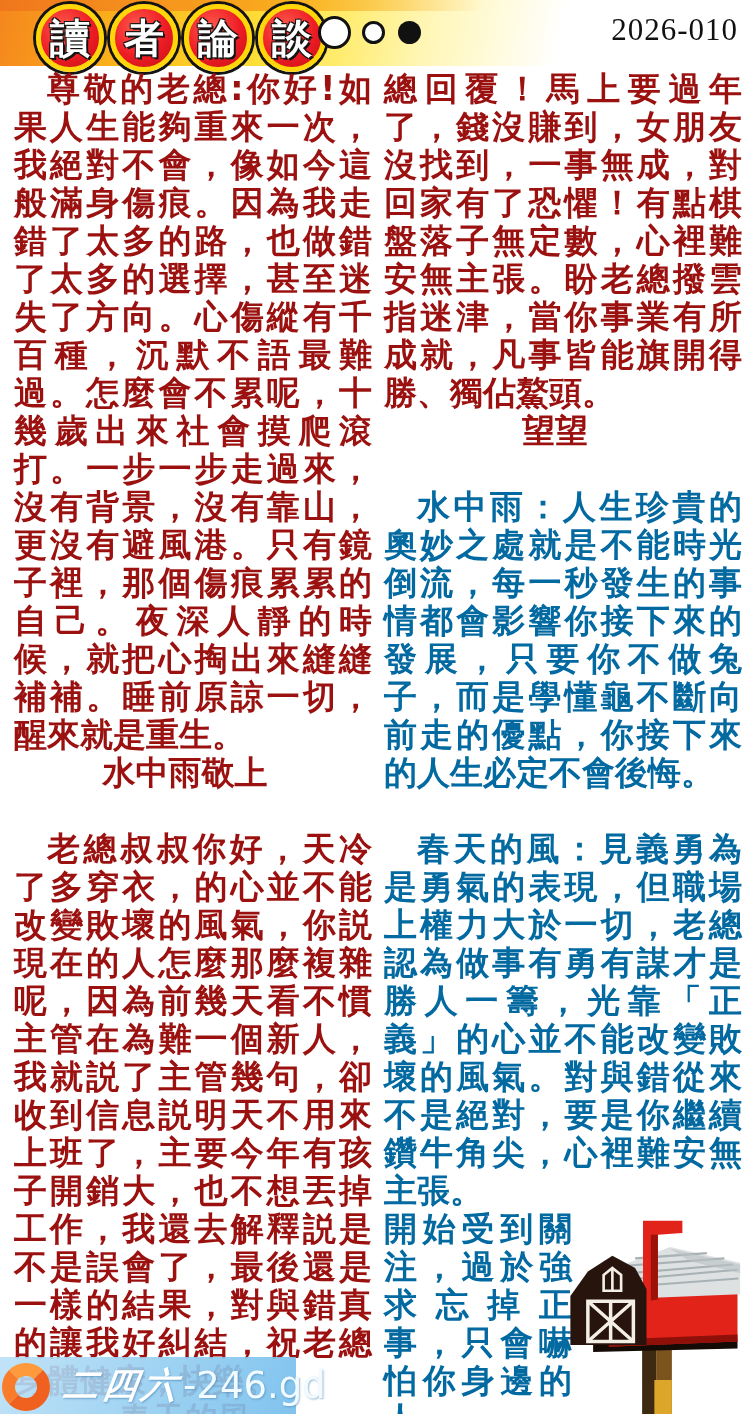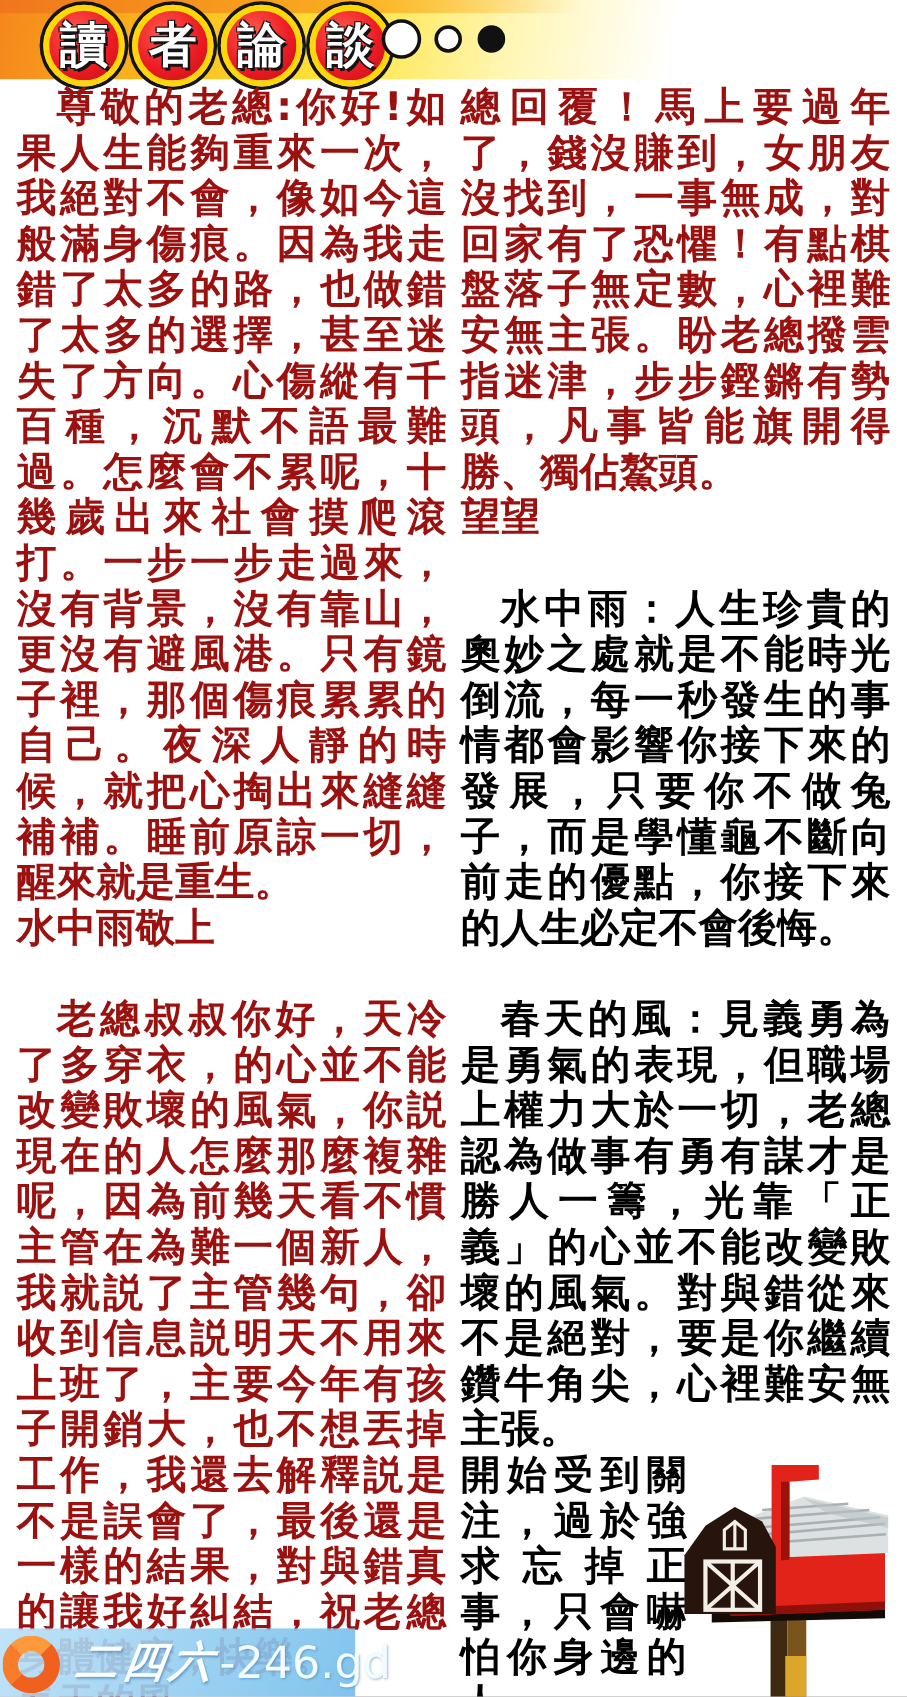--- a/index.html
+++ b/index.html
@@ -42,22 +42,22 @@
     position:absolute;top:70px;width:358px;
     font-size:33px;line-height:38px;font-weight:600;
     text-align:justify;word-break:break-all;
   }
   .col.left{left:14px;}
   .col.right{left:384px;}
   .para{margin:0;}
   .para.indent{text-indent:1em;}
   .gap{margin-top:38px;}
   .red{color:#9b1110;}
-  .black{color:#000000;}
-  .sig{margin:0;text-align:left;padding-right:16px;}
+  .black{color:#0369a1;}
+  .sig{margin:0;text-align:center;padding-right:16px;}
   .wrap-row{display:flex;align-items:flex-start;}
   .narrow{width:188px;flex:0 0 188px;}
   .mailbox{flex:1 1 auto;margin-top:2px;margin-left:-14px;}
   
   .watermark{
     position:absolute;left:0;bottom:0;width:296px;height:57px;z-index:5;
     background:linear-gradient(115deg,rgba(186,224,247,0.90) 0%,rgba(142,203,240,0.90) 60%,rgba(118,190,236,0.92) 100%);
     display:flex;align-items:center;
   }
   .wm-logo{
@@ -92,32 +92,33 @@
       <span class="badge">
           <span class="badge-char">論</span>
         </span>
       <span class="badge">
           <span class="badge-char">談</span>
         </span>
     </div>
     <span class="hdr-circle c1"></span>
     <span class="hdr-circle c2"></span>
     <span class="hdr-circle c3"></span>
+    <div class="issue">2026-010</div>
   </header>
 
   <section class="col left">
     <p class="para red indent">尊敬的老總:你好!如果人生能夠重來一次，我絕對不會，像如今這般滿身傷痕。因為我走錯了太多的路，也做錯了太多的選擇，甚至迷失了方向。心傷縱有千百種，沉默不語最難過。怎麼會不累呢，十幾歲出來社會摸爬滾打。一步一步走過來，沒有背景，沒有靠山，更沒有避風港。只有鏡子裡，那個傷痕累累的自己。夜深人靜的時候，就把心掏出來縫縫補補。睡前原諒一切，醒來就是重生。</p>
     <p class="sig red">水中雨敬上</p>
     <p class="para red indent gap">老總叔叔你好，天冷了多穿衣，的心並不能改變敗壞的風氣，你説現在的人怎麼那麼複雜呢，因為前幾天看不慣主管在為難一個新人，我就説了主管幾句，卻收到信息説明天不用來上班了，主要今年有孩子開銷大，也不想丟掉工作，我還去解釋説是不是誤會了，最後還是一樣的結果，對與錯真的讓我好糾結，祝老總身體健康，快樂。</p>
     <p class="sig red">春天的風</p>
     <p class="para red indent gap">貼總見信好！首次來信，聽人説這個地址是正確的，所以試著來信一封，望得老</p>
   </section>
 
   <section class="col right">
-    <p class="para red">總回覆！馬上要過年了，錢沒賺到，女朋友沒找到，一事無成，對回家有了恐懼！有點棋盤落子無定數，心裡難安無主張。盼老總撥雲指迷津，步步鏗鏘有勢頭，凡事皆能旗開得勝、獨佔鰲頭。</p>
+    <p class="para red">總回覆！馬上要過年了，錢沒賺到，女朋友沒找到，一事無成，對回家有了恐懼！有點棋盤落子無定數，心裡難安無主張。盼老總撥雲指迷津，當你事業有所成就，凡事皆能旗開得勝、獨佔鰲頭。</p>
     <p class="sig red">望望</p>
     <p class="para black indent gap">水中雨：人生珍貴的奧妙之處就是不能時光倒流，每一秒發生的事情都會影響你接下來的發展，只要你不做兔子，而是學懂龜不斷向前走的優點，你接下來的人生必定不會後悔。</p>
     <p class="para black indent gap">春天的風：見義勇為是勇氣的表現，但職場上權力大於一切，老總認為做事有勇有謀才是勝人一籌，光靠「正義」的心並不能改變敗壞的風氣。對與錯從來不是絕對，要是你繼續鑽牛角尖，心裡難安無主張。</p>
     <div class="wrap-row">
       <p class="para black narrow">開始受到關注，過於強求忘掉正事，只會嚇怕你身邊的人。</p>
       <svg class="mailbox" width="184" height="210" viewBox="0 0 210 240">
 
         <rect x="96" y="150" width="16" height="85" fill="#3e2a10"></rect>
         <rect x="112" y="150" width="18" height="85" fill="#7a531d"></rect>
         <rect x="110" y="192" width="20" height="43" fill="#dca62b"></rect>

